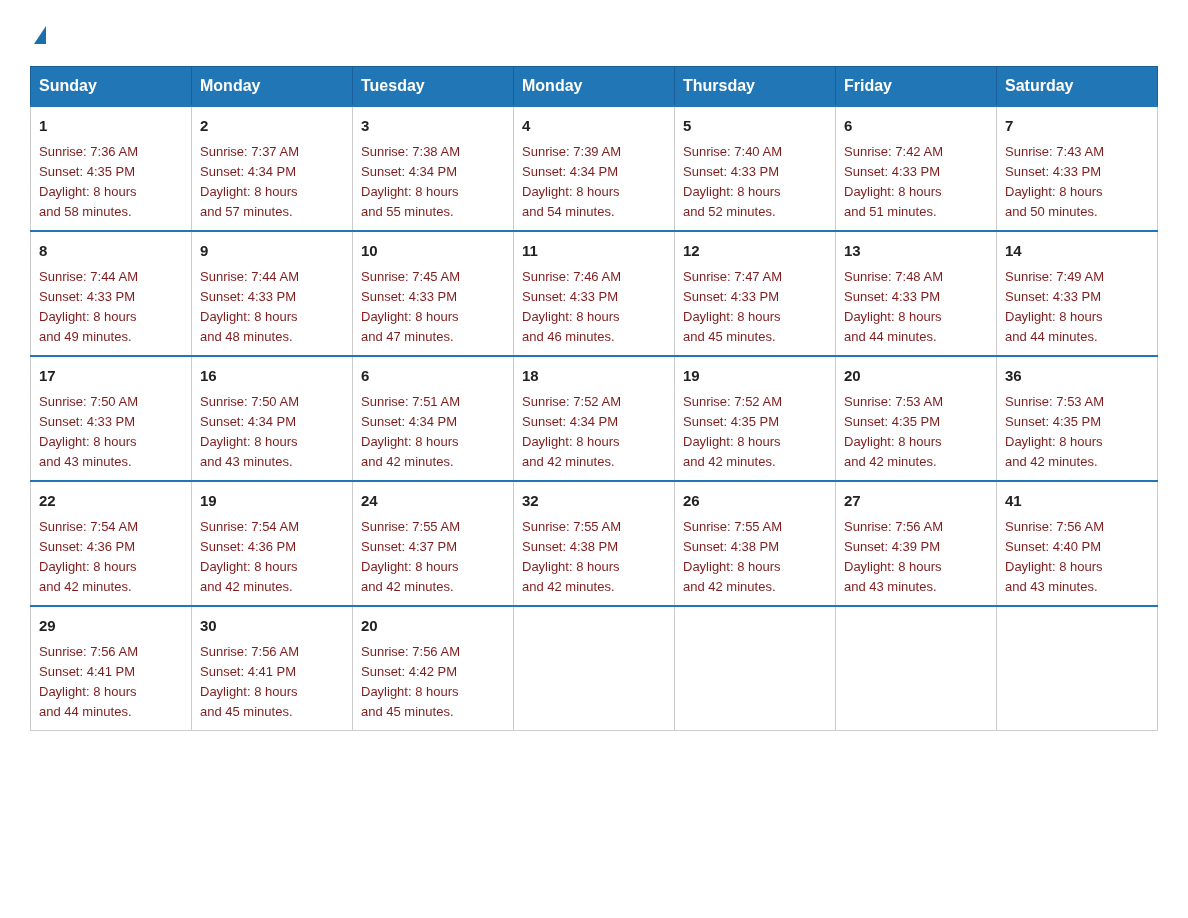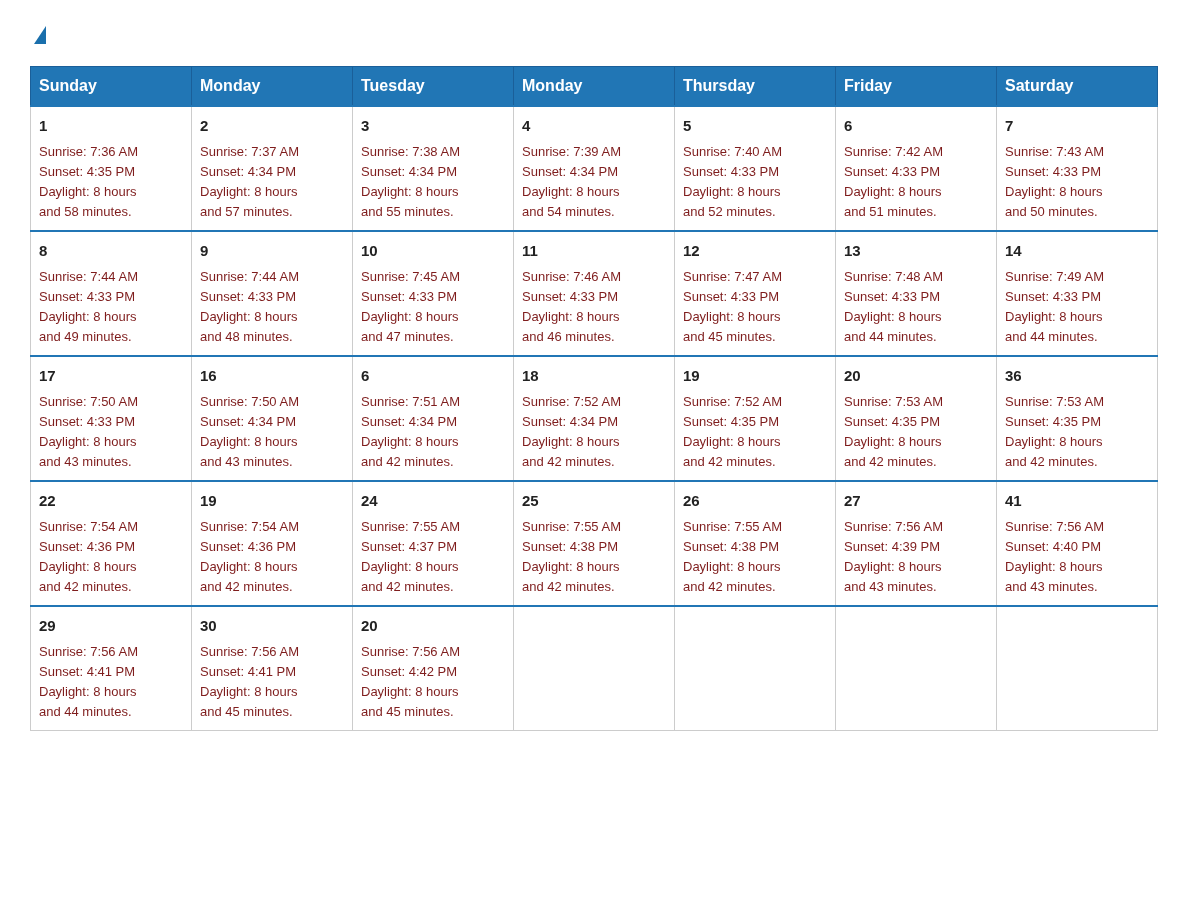--- a/index.html
+++ b/index.html
@@ -229,21 +229,21 @@
       </td>
         <td>
         <span class="day-num">19</span>
         <span class="day-info">Sunrise: 7:54 AM<br>Sunset: 4:36 PM<br>Daylight: 8 hours<br>and 42 minutes.</span>
       </td>
         <td>
         <span class="day-num">24</span>
         <span class="day-info">Sunrise: 7:55 AM<br>Sunset: 4:37 PM<br>Daylight: 8 hours<br>and 42 minutes.</span>
       </td>
         <td>
-        <span class="day-num">25</span>
+        <span class="day-num">32</span>
         <span class="day-info">Sunrise: 7:55 AM<br>Sunset: 4:38 PM<br>Daylight: 8 hours<br>and 42 minutes.</span>
       </td>
         <td>
         <span class="day-num">26</span>
         <span class="day-info">Sunrise: 7:55 AM<br>Sunset: 4:38 PM<br>Daylight: 8 hours<br>and 42 minutes.</span>
       </td>
         <td>
         <span class="day-num">27</span>
         <span class="day-info">Sunrise: 7:56 AM<br>Sunset: 4:39 PM<br>Daylight: 8 hours<br>and 43 minutes.</span>
       </td>

